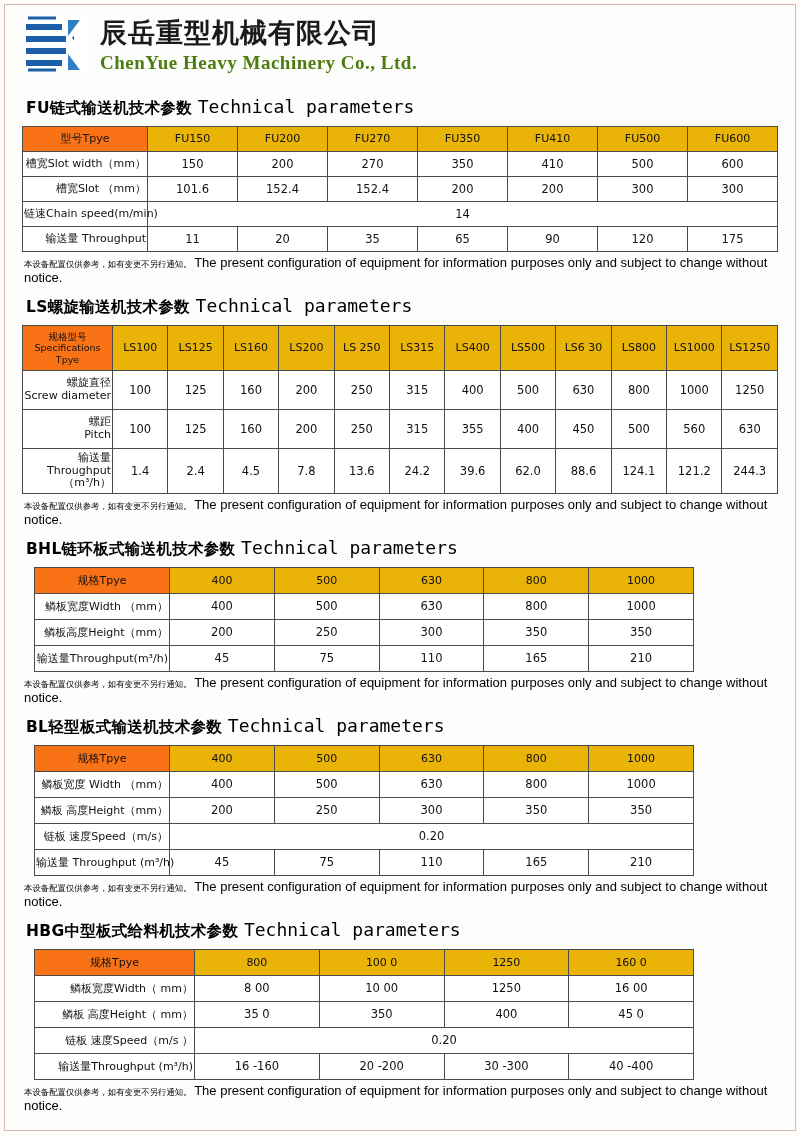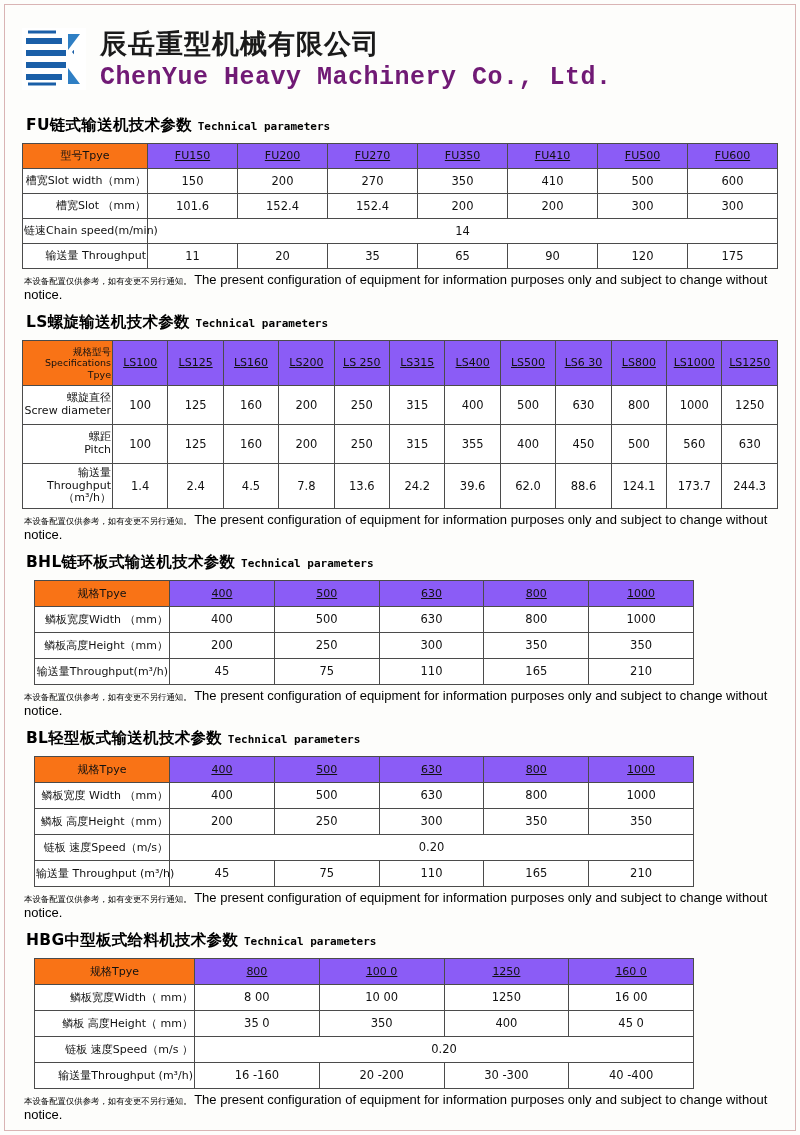--- a/index.html
+++ b/index.html
@@ -18,22 +18,22 @@
   .page-border {
     position: absolute;
     left: 4px; top: 4px;
     width: 792px; height: 1127px;
     border: 1px solid #d9b4b4;
     box-sizing: border-box;
     pointer-events: none;
   }
   .header {
     display: flex;
-    align-items: flex-start;
-    padding: 28px 0 8px 22px;
+    align-items: flex-end;
+    padding: 14px 0 8px 22px;
   }
   .logo {
     width: 64px;
     height: 62px;
     position: relative;
     margin-right: 14px;
     flex: none;
   }
   .logo svg { display: block; }
   .company {
@@ -43,46 +43,46 @@
   }
   .company-cn {
     font-family: "DejaVu Sans", sans-serif;
     font-size: 27px;
     font-weight: bold;
     letter-spacing: 1px;
     color: #1a1a1a;
     line-height: 1.2;
   }
   .company-en {
-    font-family: Liberation Mono, monospace;
-    font-size: 25px;
+    font-family: Liberation Serif, serif;
+    font-size: 19px;
     font-weight: bold;
     letter-spacing: 0.5px;
-    color: #701a75;
+    color: #4d7c0f;
     line-height: 1.3;
     margin-top: 2px;
   }
   .content {
     padding: 2px 22px 0 22px;
   }
   .section {
     margin-bottom: 4px;
   }
   .section-title {
     font-size: 15.5px;
     font-weight: bold;
     font-family: "DejaVu Sans", sans-serif;
     margin: 10px 0 7px 4px;
     letter-spacing: 0.3px;
     color: #000;
   }
   .section-title .en {
     font-family: "DejaVu Sans Mono", monospace;
-    font-weight: bold;
-    font-size: 11px;
+    font-weight: normal;
+    font-size: 18px;
     letter-spacing: 0px;
   }
   table {
     border-collapse: collapse;
     width: 100%;
     table-layout: fixed;
   }
   td, th {
     border: 1px solid #4b4b4b;
     text-align: center;
@@ -100,23 +100,22 @@
   td.rowhead {
     background: #fff;
     font-size: 11px;
     text-align: right;
     white-space: nowrap;
   }
   td.rowhead.two {
     line-height: 1.15;
   }
   th.colhead {
-    background: #8b5cf6;
+    background: #eab308;
     font-size: 11px;
-    text-decoration: underline;
   }
   th.corner {
     background: #f97316;
   }
   .small {
     font-size: 9.5px;
   }
   .num {
     font-family: "DejaVu Sans", sans-serif;
     font-size: 11.5px;
@@ -131,21 +130,21 @@
   .note .en {
     font-family: "Liberation Sans", sans-serif;
     font-size: 13px;
   }
   .t-fu td, .t-fu th { height: 20px; }
   .t-ls td, .t-ls th { height: 20px; }
   .t-bhl td, .t-bhl th { height: 21px; }
   .t-bl td, .t-bl th { height: 21px; }
   .t-hbg td, .t-hbg th { height: 21px; }
   .h2 { height: 34px !important; margin-left: 40px; }
-  .h3 { height: 40px !important; text-align: right; }
+  .h3 { height: 40px !important; }
 </style>
 </head>
 <body>
 
 <div class="page-border"></div>
 
 <div class="header">
   <div class="logo">
     <svg width="64" height="62" viewBox="0 0 64 62">
       <rect x="0" y="0" width="64" height="62" fill="#ffffff"></rect>
@@ -298,21 +297,21 @@
         <td class="num">1.4</td>
         <td class="num">2.4</td>
         <td class="num">4.5</td>
         <td class="num">7.8</td>
         <td class="num">13.6</td>
         <td class="num">24.2</td>
         <td class="num">39.6</td>
         <td class="num">62.0</td>
         <td class="num">88.6</td>
         <td class="num">124.1</td>
-        <td class="num">173.7</td>
+        <td class="num">121.2</td>
         <td class="num">244.3</td>
       </tr>
     </tbody>
       </table>
     <div class="note">
       <span>本设备配置仅供参考，如有变更不另行通知。</span>
       <span class="en">The present configuration of equipment for information purposes only and subject to change without notice.</span>
     </div>
   </div>
 

